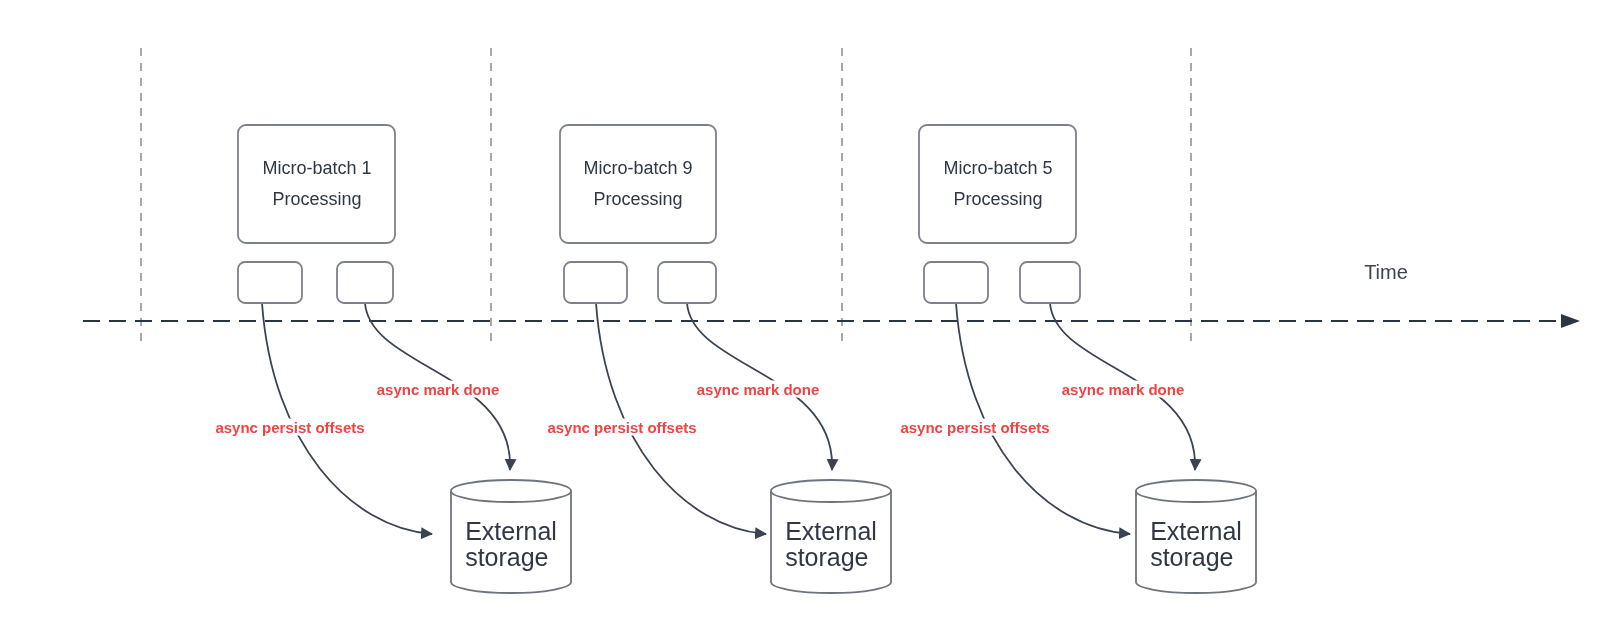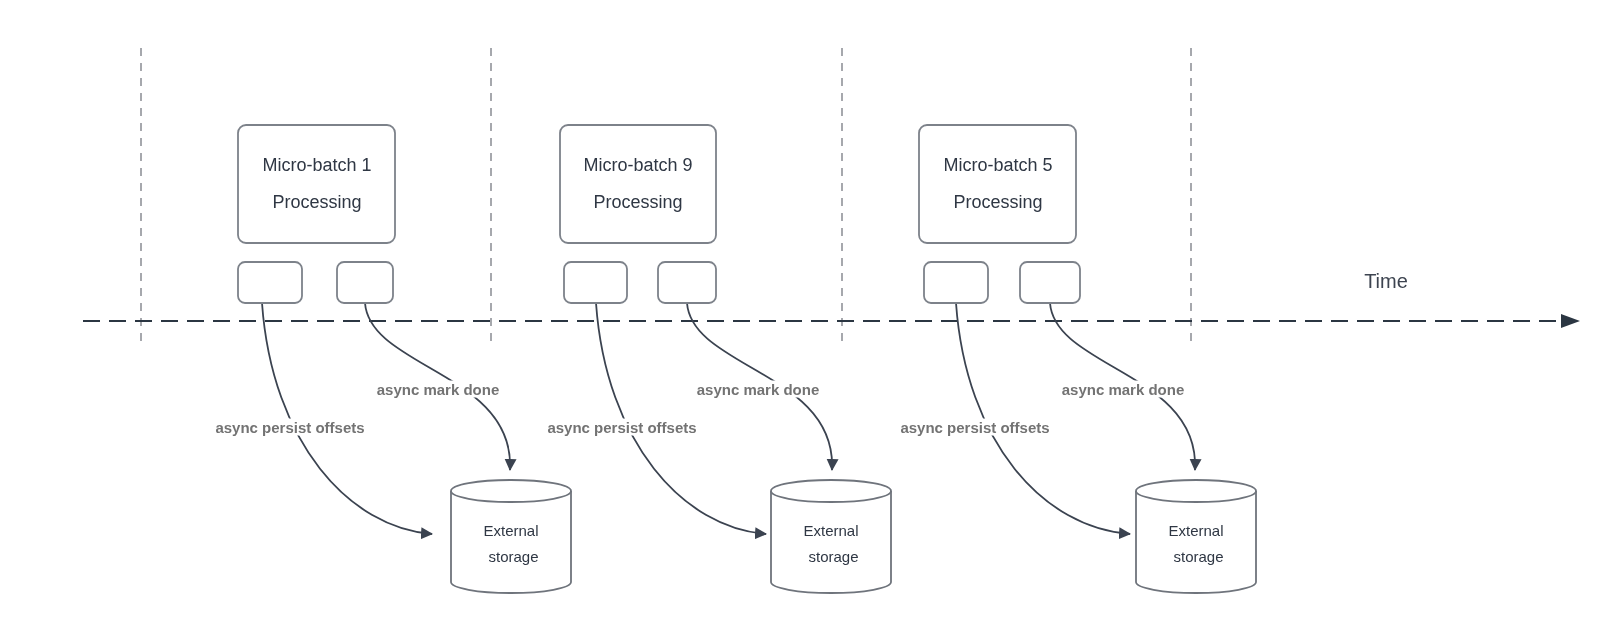--- a/index.html
+++ b/index.html
@@ -11,23 +11,23 @@
     overflow:hidden;
   }
   #strokes{position:absolute;left:0;top:0;}
   .grid{stroke:#a6a8ad;stroke-width:2;stroke-dasharray:8 7;fill:none;}
   .axis{stroke:#2b3642;stroke-width:2;stroke-dasharray:17 9;fill:none;}
   .curve{stroke:#3b4350;stroke-width:1.8;fill:none;}
   .node{fill:#ffffff;stroke:#7d828a;stroke-width:1.8;}
   .cyl{fill:#ffffff;stroke:#6f747c;stroke-width:1.8;}
   .cyl-open{fill:none;stroke:#6f747c;stroke-width:1.8;}
   .txt{position:absolute;transform:translate(-50%,-50%);color:#2f3744;}
-  .node-label{font-size:18px;line-height:37px;text-align:center;white-space:pre-line;}
-  .storage-label{font-size:15px;line-height:26px;text-align:right;white-space:pre-line;}
-  .edge-label{font-size:15px;font-weight:bold;color:#737373;background:#ffffff;
+  .node-label{font-size:18px;line-height:31px;text-align:center;white-space:pre-line;}
+  .storage-label{font-size:25px;line-height:26px;text-align:left;white-space:pre-line;}
+  .edge-label{font-size:15px;font-weight:bold;color:#ef4444;background:#ffffff;
               padding:0 2px;white-space:nowrap;}
   .time-label{font-size:20px;color:#3d4450;white-space:nowrap;}
 </style>
 </head>
 <body>
 
 <div id="canvas">
 
   <svg id="strokes" width="1600" height="642" viewBox="0 0 1600 642">
     <defs>
@@ -92,15 +92,15 @@
   <div class="txt storage-label" style="left:831px;top:544px;">External
 storage</div>
 
   <div class="txt node-label" style="left:998px;top:184px;">Micro-batch 5
 Processing</div>
   <div class="txt edge-label" style="left:975px;top:427px;">async persist offsets</div>
   <div class="txt edge-label" style="left:1123px;top:389px;">async mark done</div>
   <div class="txt storage-label" style="left:1196px;top:544px;">External
 storage</div>
 
-  <div class="txt time-label" style="left:1386px;top:281px;">Time</div>
+  <div class="txt time-label" style="left:1386px;top:272px;">Time</div>
 
 </div>
 
 </body></html>

